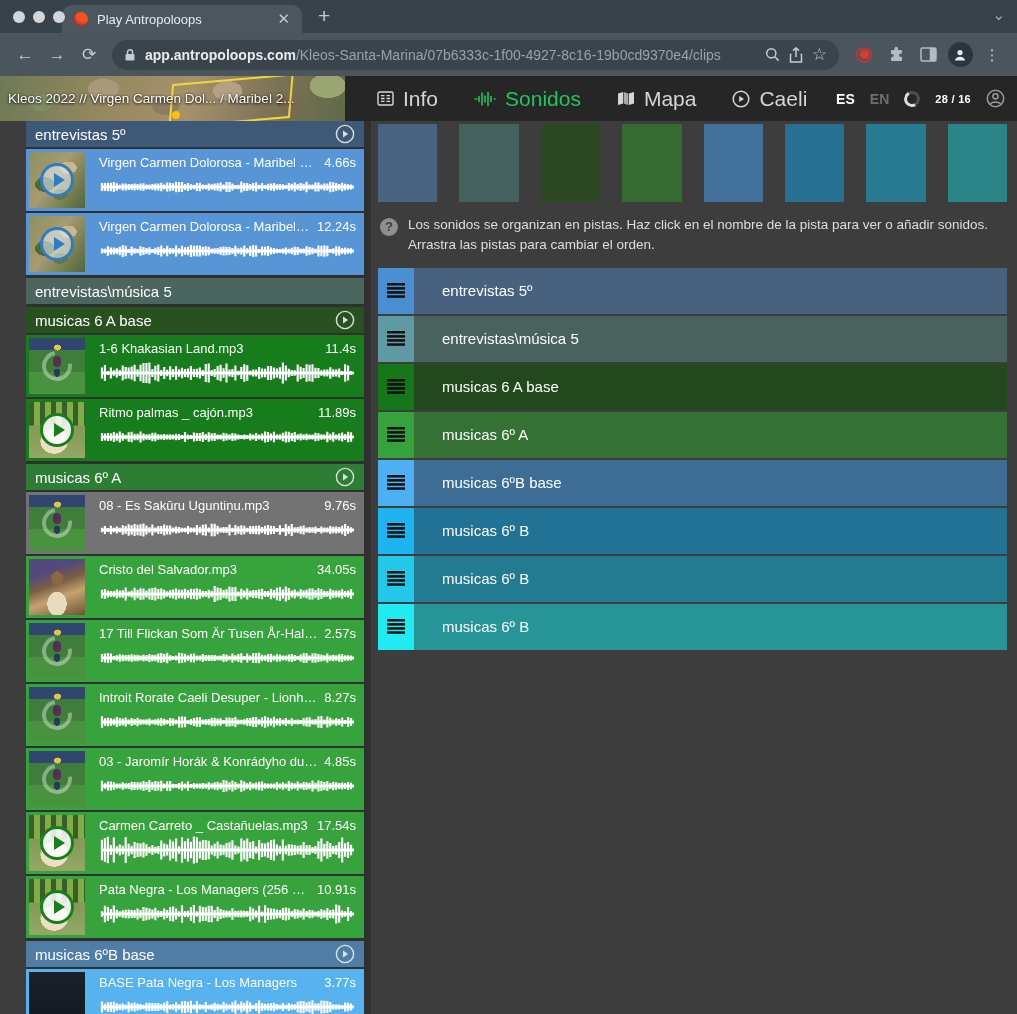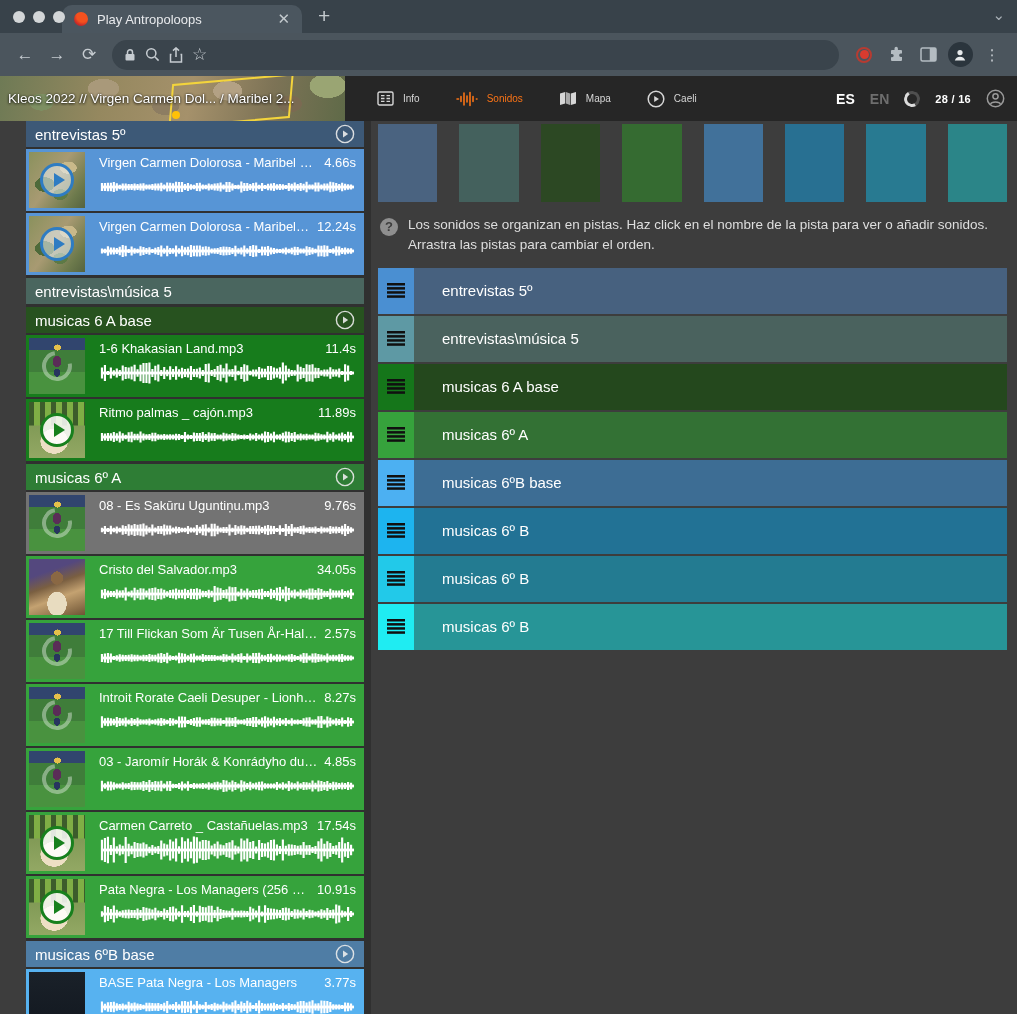--- a/index.html
+++ b/index.html
@@ -47,22 +47,22 @@
       radial-gradient(30px 20px at 95% 22%, #9aa573 0 60%, transparent 61%),
       linear-gradient(100deg,#6e7a55 0%,#95885f 30%,#a5916b 55%,#7d7356 78%,#5f6a48 100%); }
   .banner::before { content:''; position:absolute; left:170px; top:3px; width:118px; height:40px;
     border:2px solid #f3d43c; transform:rotate(-5deg) skewX(-10deg); }
   .banner::after { content:''; position:absolute; left:172px; bottom:2px; width:8px; height:8px;
     border-radius:50%; background:#ffc107; }
   .breadcrumb { position:relative; z-index:2; color:#fff; font-size:13.5px; padding-left:8px;
     white-space:nowrap; overflow:hidden; text-shadow:0 1px 3px rgba(0,0,0,.85), 0 0 2px rgba(0,0,0,.6); }
   .app-nav { flex:1; display:flex; align-items:center; }
   .app-tabs { display:flex; align-items:center; gap:36px; padding-left:32px; }
-  .app-tab { display:flex; align-items:center; gap:9px; color:#d6d6d6; font-size:10px; cursor:default; }
-  .app-tab.active { color:#f97316; }
+  .app-tab { display:flex; align-items:center; gap:9px; color:#d6d6d6; font-size:21px; cursor:default; }
+  .app-tab.active { color:#22c55e; }
   .header-right { margin-left:auto; display:flex; align-items:center; gap:15px; padding-right:12px; }
   .lang { font-size:14px; color:#6e6e6e; font-weight:700; }
   .lang.active { color:#ffffff; }
   .loader { width:16px; height:16px; border-radius:50%;
     border:3px solid #4f4f4f; border-bottom-color:#dcdcdc; border-left-color:#dcdcdc;
     transform:rotate(15deg); }
   .counter { color:#fff; font-size:11px; font-weight:700; letter-spacing:.3px; }
 
   
   .main { display:flex; height:899px;margin-left:26px; }
@@ -150,20 +150,21 @@
   <span class="nav-btn">←</span>
   <span class="nav-btn">→</span>
   <span class="nav-btn">⟳</span>
   <div class="omnibox">
     <span class="pill-icon">
       <svg width="12" height="14" viewBox="0 0 12 14" fill="none" stroke="#c6ccd1" stroke-width="1.5">
         <rect x="1.5" y="6" width="9" height="6.5" rx="1" fill="#c6ccd1" stroke="none"></rect>
         <path d="M3.5 6V4.2a2.5 2.5 0 0 1 5 0V6"></path>
       </svg>
     </span>
+    <span class="url"><span class="domain">app.antropoloops.com</span><span class="path">/Kleos-Santa-Marina/07b6333c-1f00-4927-8c16-19b0cd9370e4/clips</span></span>
     <span class="pill-icon">
       <svg width="15" height="15" viewBox="0 0 15 15" fill="none" stroke="#c6ccd1" stroke-width="1.5">
         <circle cx="6.3" cy="6.3" r="4.6"></circle>
           <path d="M9.8 9.8 13.6 13.6"></path>
       </svg>
     </span>
     <span class="pill-icon">
       <svg width="14" height="16" viewBox="0 0 14 16" fill="none" stroke="#c6ccd1" stroke-width="1.5">
         <path d="M7 1v9M4 3.6 7 .9l3 2.7"></path>
           <path d="M2.5 7.5h-1v7.5h11V7.5h-1"></path>

